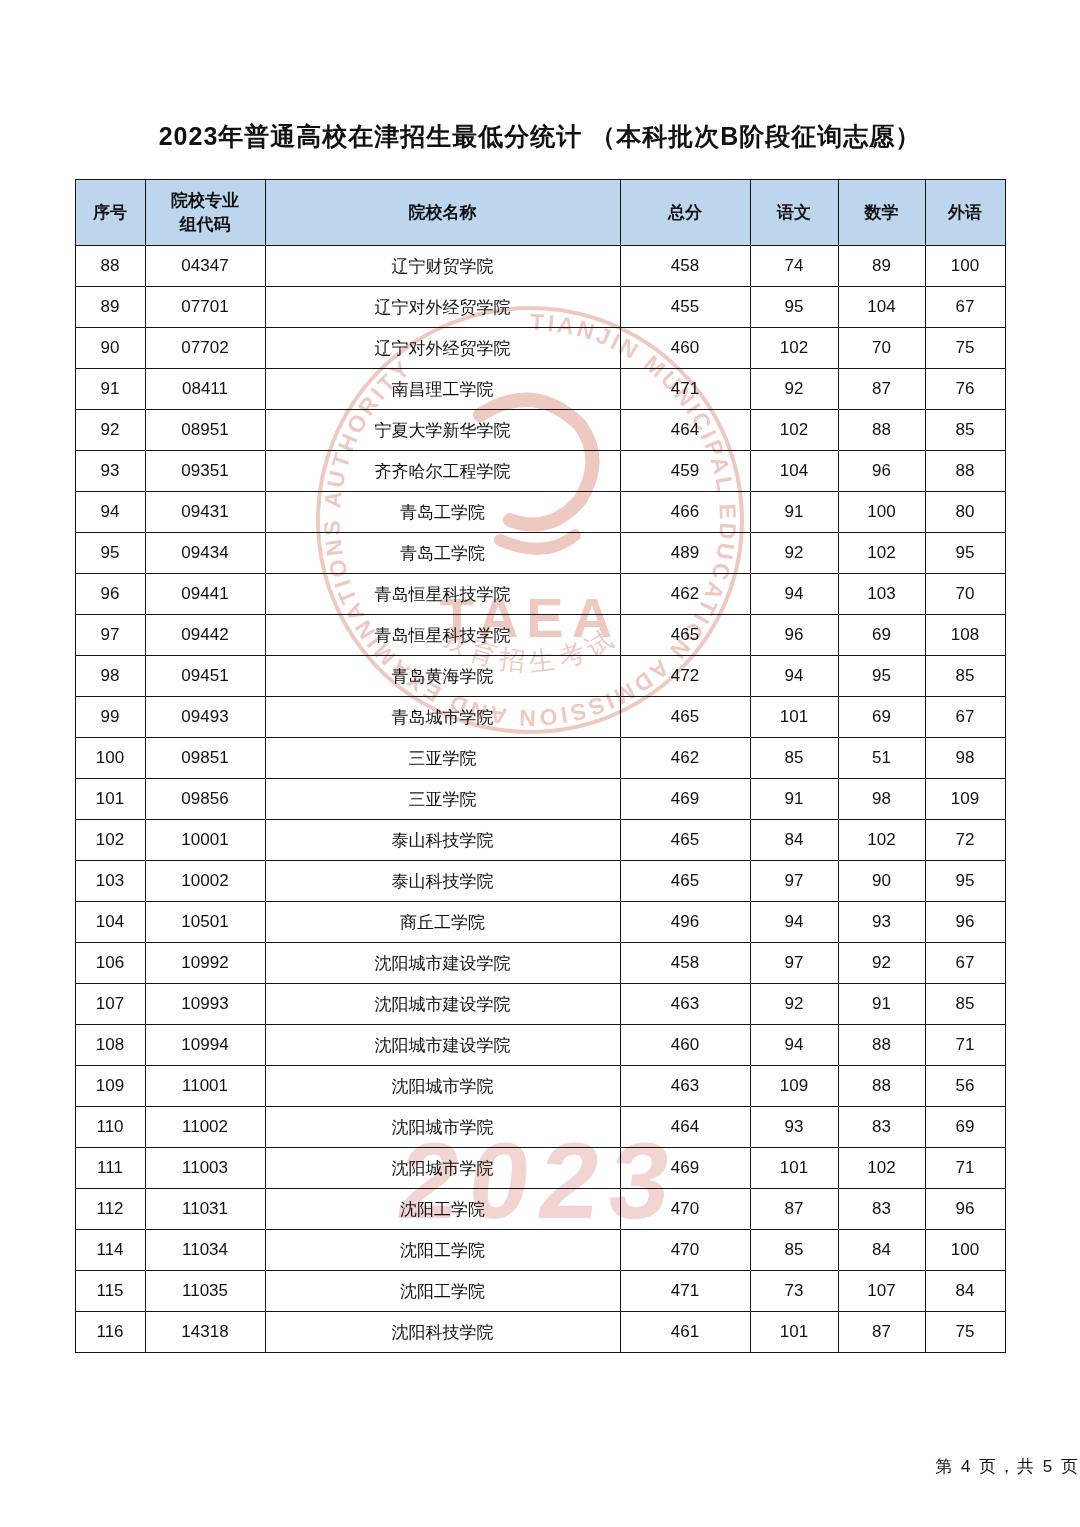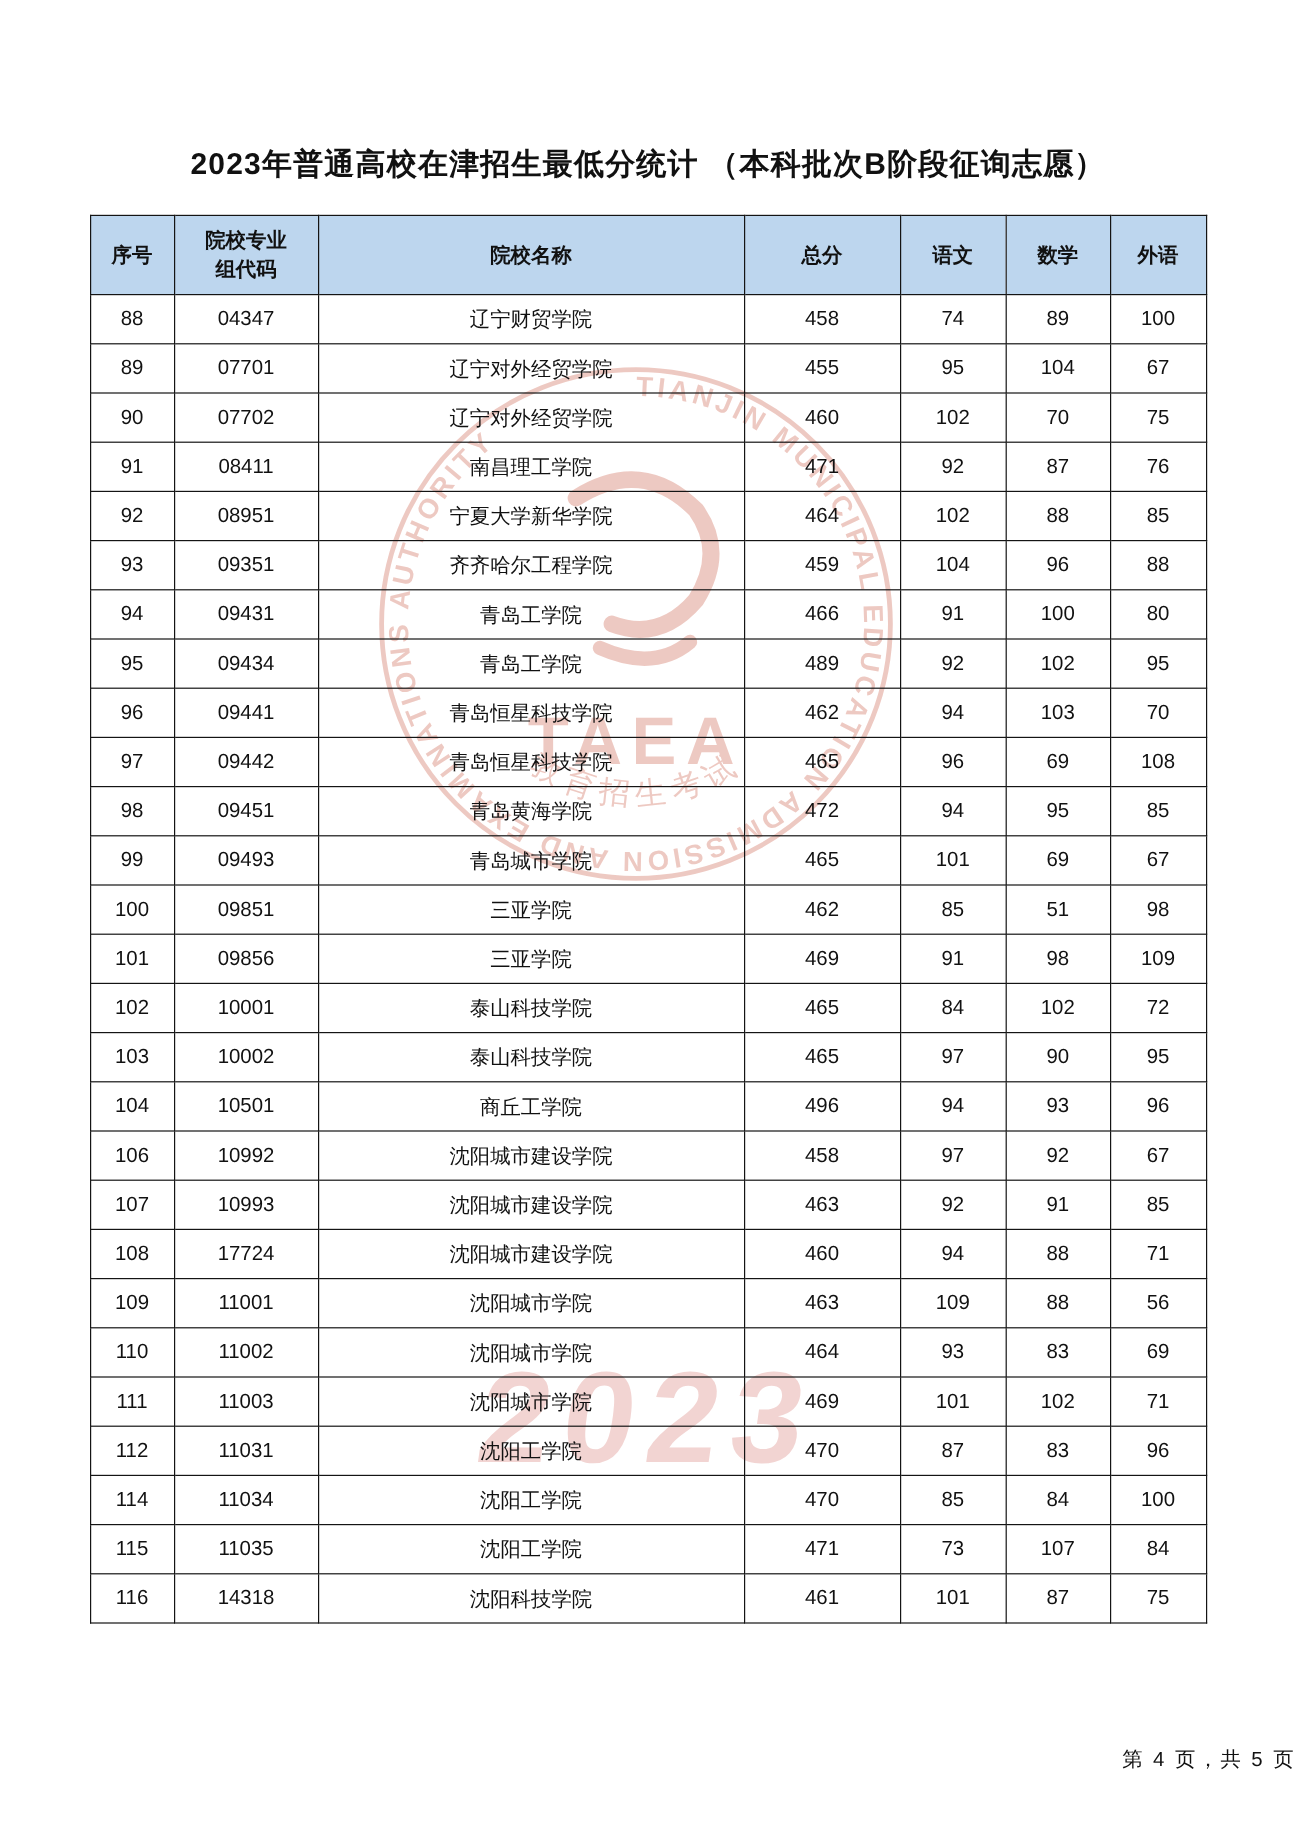--- a/index.html
+++ b/index.html
@@ -322,21 +322,21 @@
             <td>107</td>
             <td>10993</td>
             <td>沈阳城市建设学院</td>
             <td>463</td>
             <td>92</td>
             <td>91</td>
             <td>85</td>
           </tr>
           <tr>
             <td>108</td>
-            <td>17724</td>
+            <td>10994</td>
             <td>沈阳城市建设学院</td>
             <td>460</td>
             <td>94</td>
             <td>88</td>
             <td>71</td>
           </tr>
           <tr>
             <td>109</td>
             <td>11001</td>
             <td>沈阳城市学院</td>

